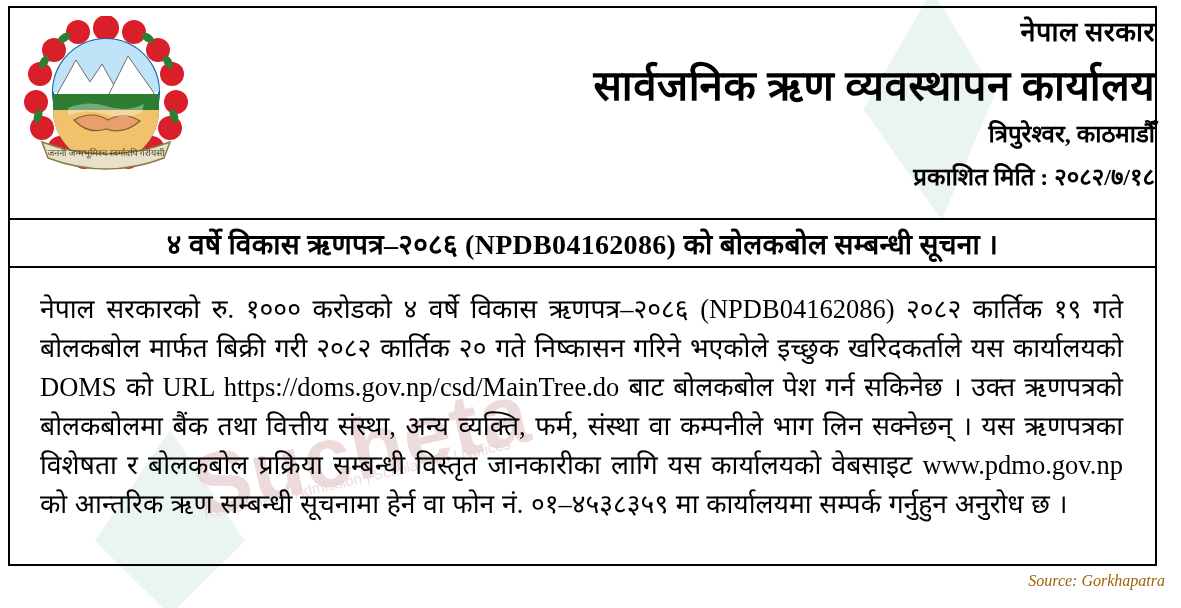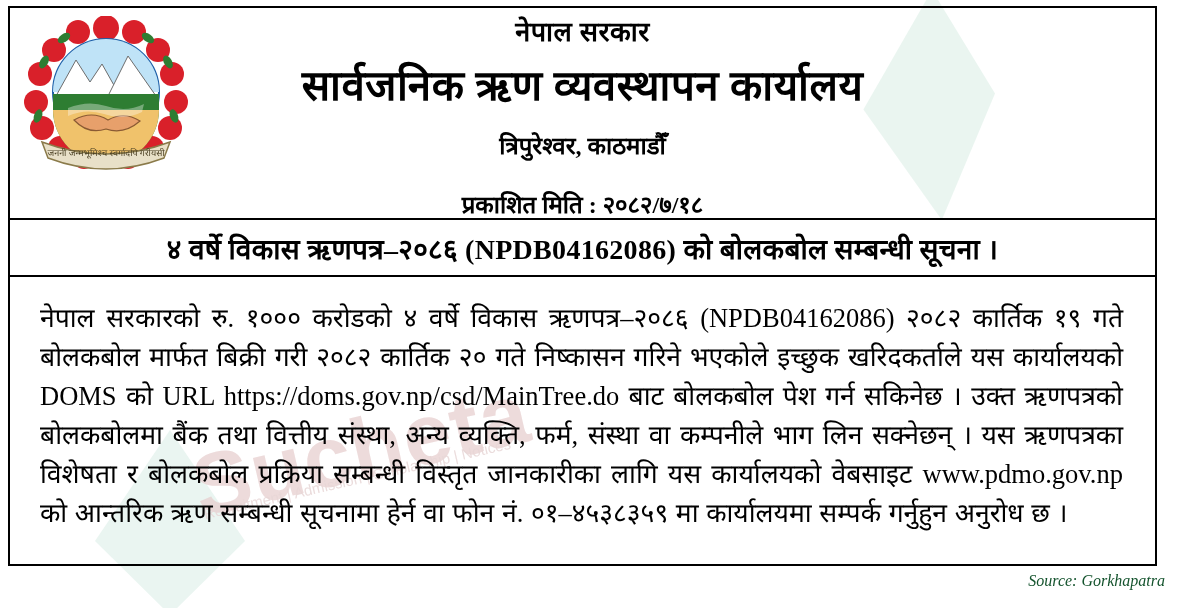--- a/index.html
+++ b/index.html
@@ -89,21 +89,21 @@
   }
 
   .emblem {
     position: absolute;
     left: 14px;
     top: 8px;
     width: 165px;
     height: 172px;
   }
   .header-text {
-    text-align: center;
+    text-align: right;
     padding-top: 8px;
   }
   .line-gov {
     font-size: 27px;
     font-weight: bold;
     letter-spacing: .5px;
     line-height: 1.25;
   }
   .line-min {
     font-size: 25px;
@@ -114,30 +114,30 @@
   .line-office {
     font-size: 42px;
     font-weight: bold;
     line-height: 1.25;
     margin-top: 10px;
     letter-spacing: .5px;
   }
   .line-addr {
     font-size: 24px;
     font-weight: bold;
-    margin-top: 16px;
+    margin-top: 4px;
   }
   .line-date {
     font-size: 24px;
     font-weight: bold;
-    margin-top: 26px;
+    margin-top: 10px;
   }
 
   .title-bar {
-    height: 57px;
+    height: 48px;
     border-bottom: 2px solid #000;
     display: flex;
     align-items: center;
     justify-content: center;
     box-sizing: border-box;
   }
   .title-bar .title {
     font-size: 28px;
     font-weight: bold;
     letter-spacing: .3px;
@@ -156,21 +156,21 @@
     word-spacing: 1px;
   }
 
   .source {
     position: absolute;
     right: 16px;
     top: 572px;
     font-family: "Liberation Serif", serif;
     font-style: italic;
     font-size: 16px;
-    color: #14532d;
+    color: #a16207;
     z-index: 3;
   }
 </style>
 </head>
 <body>
 
 <div class="page">
 
   <div class="wm-leaf"></div>
   <div class="wm-leaf2"></div>

